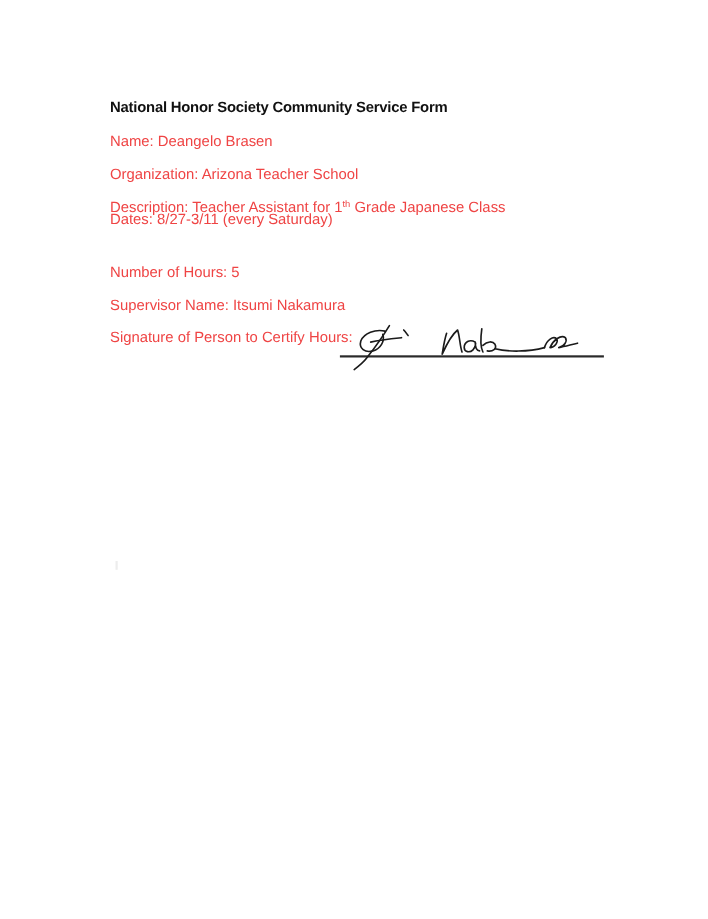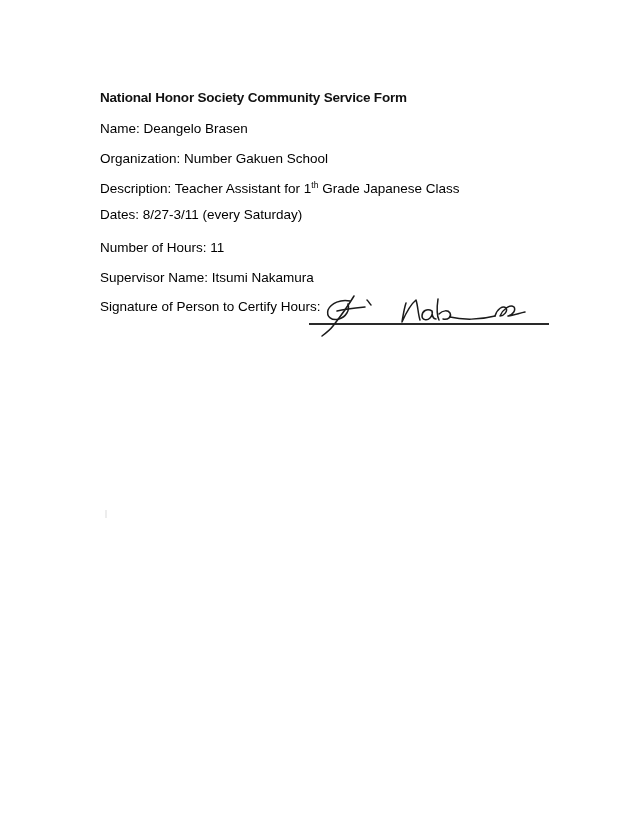--- a/index.html
+++ b/index.html
@@ -15,21 +15,21 @@
     overflow: hidden;
     font-family: "Liberation Sans", "DejaVu Sans", sans-serif;
     color: #1c1c1c;
   }
   .line {
     position: absolute;
     left: 100px;
     font-size: 13.5px;
     line-height: 1;
     white-space: nowrap;
-    color: #000000;
+    color: #ef4444;
   }
   .title {
     font-weight: bold;
     letter-spacing: -0.2px;
     color: #111111;
   }
   .sup {
     font-size: 8.5px;
     position: relative;
     top: -4.5px;
@@ -67,27 +67,27 @@
 </style>
 </head>
 <body>
 
 <div class="page">
 
   <div class="line title" style="top: 90.5px;">National Honor Society Community Service Form</div>
 
   <div class="line" style="top: 122.1px;">Name: Deangelo Brasen</div>
 
-  <div class="line" style="top: 151.8px;">Organization: Number Gakuen School</div>
+  <div class="line" style="top: 151.8px;">Organization: Arizona Teacher School</div>
 
   <div class="line" style="top: 181.5px;"><span>Description: Teacher Assistant for 1</span><span class="sup">th</span><span> Grade Japanese Class</span></div>
 
-  <div class="line" style="top: 208px;">Dates: 8/27-3/11 (every Saturday)</div>
+  <div class="line" style="top: 193px;">Dates: 8/27-3/11 (every Saturday)</div>
 
-  <div class="line" style="top: 240.8px;">Number of Hours: 11</div>
+  <div class="line" style="top: 240.8px;">Number of Hours: 5</div>
 
   <div class="line" style="top: 300.2px;">Signature of Person to Certify Hours:</div>
 
   <div class="line" style="top: 270.5px;">Supervisor Name: Itsumi Nakamura</div>
 
   <div class="sig-underline"></div>
 
   <svg class="signature-svg" viewBox="0 0 215 52">
 
     <path d="M 38 11 C 29 9, 19 13, 16 20 C 14 27, 20 31, 27 29 C 34 27, 38 20, 36 14"></path>

